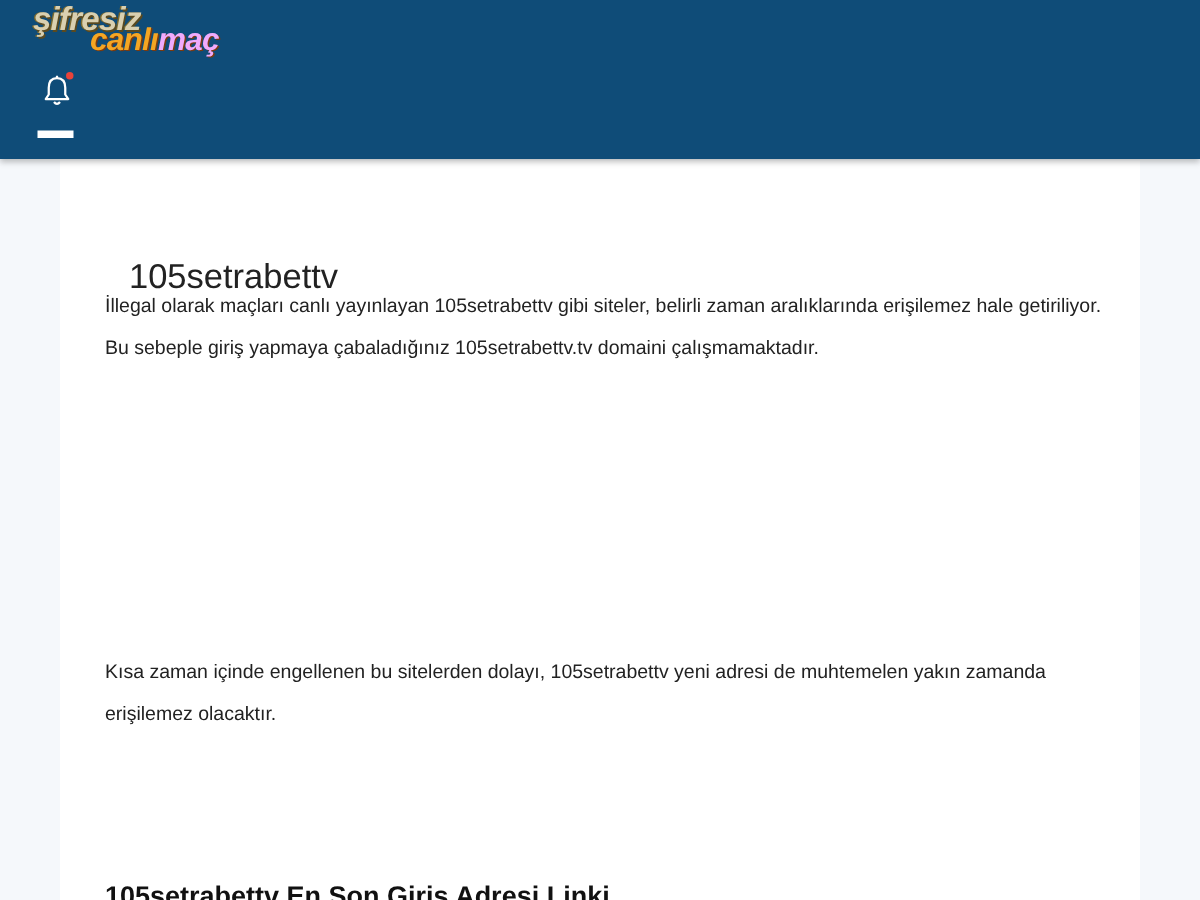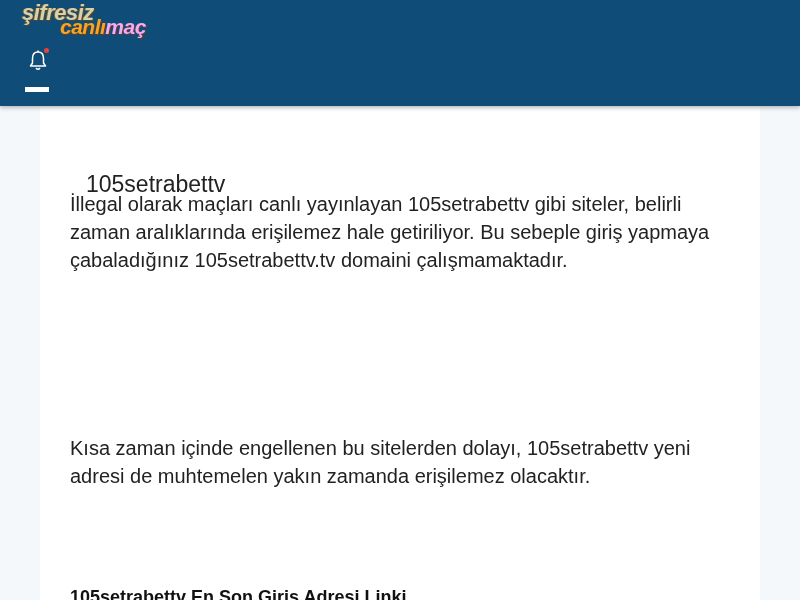--- a/index.html
+++ b/index.html
@@ -7,21 +7,21 @@
   .header { position:absolute; left:0; top:0; width:800px; height:106px; background:#0f4c78; box-shadow:0 2px 4px rgba(0,0,0,0.25); z-index:2; }
   .logo { position:absolute; left:20px; top:2px; width:145px; height:38px; }
   .logo .l1 { position:absolute; left:2px; top:-2px; font:italic bold 22px "Liberation Sans", sans-serif; color:#d9d0b0; letter-spacing:-0.5px; text-shadow:1px 1px 0 #5a4a20, -1px 0 0 #7a6a30; }
   .logo .l2 { position:absolute; left:40px; top:13px; font:italic bold 21px "Liberation Sans", sans-serif; color:#f5a623; letter-spacing:-0.5px; text-shadow:1px 1px 0 #7a3a10; }
   .logo .l2 .red { color:#f0abfc; }
   .bell { position:absolute; left:28px; top:50px; width:20px; height:22px; }
   .bell-dot { position:absolute; left:44px; top:48px; width:5px; height:5px; border-radius:50%; background:#e8433a; }
   .menu-bar { position:absolute; left:25px; top:87px; width:24px; height:5px; background:#ffffff; }
   .content { position:absolute; left:40px; top:107px; width:720px; height:493px; background:#ffffff; }
   .title { position:absolute; left:30px; top:48px; font-size:23px; color:#222; margin:16px; font-weight:normal; }
-  .para { position:absolute; left:30px; width:670px; font-size:20px; line-height:28px; color:#222; margin:0; }
+  .para { position:absolute; left:30px; width:670px; font-size:13px; line-height:28px; color:#222; margin:0; }
   .h2 { position:absolute; left:30px; top:480px; font-size:18px; font-weight:bold; color:#111; margin:0; }
 </style>
 </head>
 <body>
 
 <div class="header">
   <div class="logo">
     <span class="l1">şifresiz</span>
     <span class="l2"><span>canlı</span><span class="red">maç</span></span>
   </div>

